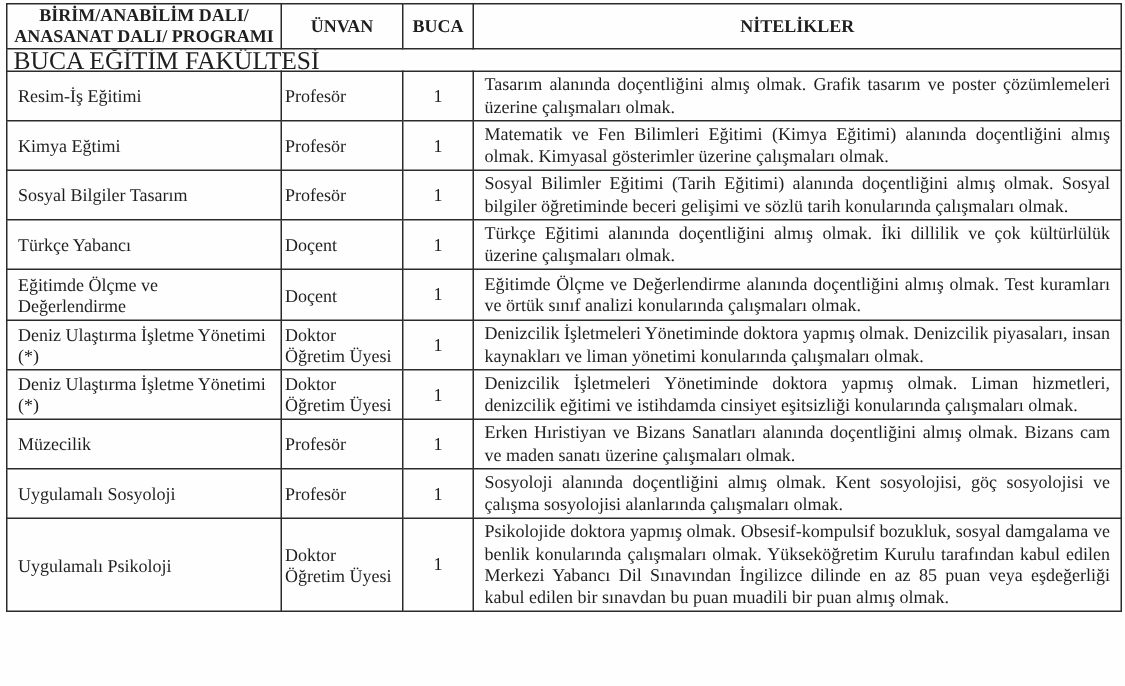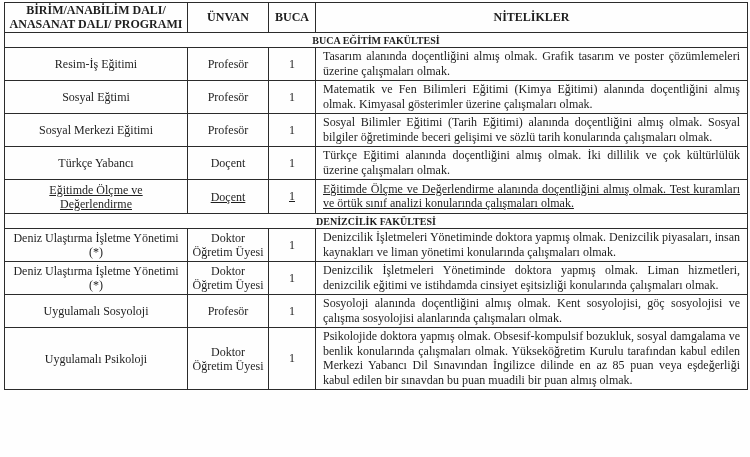--- a/index.html
+++ b/index.html
@@ -40,48 +40,47 @@
   thead th {
     font-weight: bold;
     text-align: center;
     padding: 1px 2px;
     line-height: 13.5px;
     height: 26px;
   }
   th.multiline { white-space: pre-line; }
 
   tr.section-row td {
-    font-weight: bold;
-    text-align: center;
+    font-weight: normal;
+    text-align: left;
     padding: 0 4px;
     height: 14px;
     line-height: 13px;
-    font-size: 10px;
+    font-size: 17px;
   }
   td.cell-program {
-    text-align: center;
+    text-align: left;
     padding: 2px 7px;
     line-height: 14px;
   }
   td.cell-unvan {
-    text-align: center;
     padding: 2px 2px;
     line-height: 14px;
   }
   td.cell-adet {
     text-align: center;
     padding: 2px 2px;
   }
   td.cell-nitelikler {
     text-align: justify;
     padding: 1px 7px 2px 7px;
     line-height: 14.5px;
   }
   tr.row-2l  { height: 30px; }
-  tr.row-tall { height: 34px; text-decoration: underline; }
+  tr.row-tall { height: 34px; }
 </style>
 </head>
 <body>
 
 <div class="page">
   <table class="positions">
     <colgroup>
       <col class="c1">
         <col class="c2">
         <col class="c3">
@@ -101,60 +100,63 @@
       <tr class="section-row">
         <td colspan="4">BUCA EĞİTİM FAKÜLTESİ</td>
       </tr>
       <tr class="row-2l">
         <td class="cell-program">Resim-İş Eğitimi</td>
         <td class="cell-unvan">Profesör</td>
         <td class="cell-adet">1</td>
         <td class="cell-nitelikler">Tasarım alanında doçentliğini almış olmak. Grafik tasarım ve poster çözümlemeleri üzerine çalışmaları olmak.</td>
       </tr>
       <tr class="row-2l">
-        <td class="cell-program">Sosyal Eğtimi</td>
+        <td class="cell-program">Kimya Eğtimi</td>
         <td class="cell-unvan">Profesör</td>
         <td class="cell-adet">1</td>
         <td class="cell-nitelikler">Matematik ve Fen Bilimleri Eğitimi (Kimya Eğitimi) alanında doçentliğini almış olmak. Kimyasal gösterimler üzerine çalışmaları olmak.</td>
       </tr>
       <tr class="row-2l">
-        <td class="cell-program">Sosyal Merkezi Eğitimi</td>
+        <td class="cell-program">Sosyal Bilgiler Tasarım</td>
         <td class="cell-unvan">Profesör</td>
         <td class="cell-adet">1</td>
         <td class="cell-nitelikler">Sosyal Bilimler Eğitimi (Tarih Eğitimi) alanında doçentliğini almış olmak. Sosyal bilgiler öğretiminde beceri gelişimi ve sözlü tarih konularında çalışmaları olmak.</td>
       </tr>
       <tr class="row-2l">
         <td class="cell-program">Türkçe Yabancı</td>
         <td class="cell-unvan">Doçent</td>
         <td class="cell-adet">1</td>
         <td class="cell-nitelikler">Türkçe Eğitimi alanında doçentliğini almış olmak. İki dillilik ve çok kültürlülük üzerine çalışmaları olmak.</td>
       </tr>
       <tr class="row-tall">
         <td class="cell-program">Eğitimde Ölçme ve Değerlendirme</td>
         <td class="cell-unvan">Doçent</td>
         <td class="cell-adet">1</td>
         <td class="cell-nitelikler">Eğitimde Ölçme ve Değerlendirme alanında doçentliğini almış olmak. Test kuramları ve örtük sınıf analizi konularında çalışmaları olmak.</td>
       </tr>
 
-      <tr class="section-row">
-        <td colspan="4">DENİZCİLİK FAKÜLTESİ</td>
-      </tr>
       <tr class="row-2l">
         <td class="cell-program">Deniz Ulaştırma İşletme Yönetimi (*)</td>
         <td class="cell-unvan">Doktor Öğretim Üyesi</td>
         <td class="cell-adet">1</td>
         <td class="cell-nitelikler">Denizcilik İşletmeleri Yönetiminde doktora yapmış olmak. Denizcilik piyasaları, insan kaynakları ve liman yönetimi konularında çalışmaları olmak.</td>
       </tr>
       <tr class="row-2l">
         <td class="cell-program">Deniz Ulaştırma İşletme Yönetimi (*)</td>
         <td class="cell-unvan">Doktor Öğretim Üyesi</td>
         <td class="cell-adet">1</td>
         <td class="cell-nitelikler">Denizcilik İşletmeleri Yönetiminde doktora yapmış olmak. Liman hizmetleri, denizcilik eğitimi ve istihdamda cinsiyet eşitsizliği konularında çalışmaları olmak.</td>
       </tr>
 
+      <tr class="row-2l">
+        <td class="cell-program">Müzecilik</td>
+        <td class="cell-unvan">Profesör</td>
+        <td class="cell-adet">1</td>
+        <td class="cell-nitelikler">Erken Hıristiyan ve Bizans Sanatları alanında doçentliğini almış olmak. Bizans cam ve maden sanatı üzerine çalışmaları olmak.</td>
+      </tr>
       <tr class="row-2l">
         <td class="cell-program">Uygulamalı Sosyoloji</td>
         <td class="cell-unvan">Profesör</td>
         <td class="cell-adet">1</td>
         <td class="cell-nitelikler">Sosyoloji alanında doçentliğini almış olmak. Kent sosyolojisi, göç sosyolojisi ve çalışma sosyolojisi alanlarında çalışmaları olmak.</td>
       </tr>
       <tr>
         <td class="cell-program">Uygulamalı Psikoloji</td>
         <td class="cell-unvan">Doktor Öğretim Üyesi</td>
         <td class="cell-adet">1</td>

